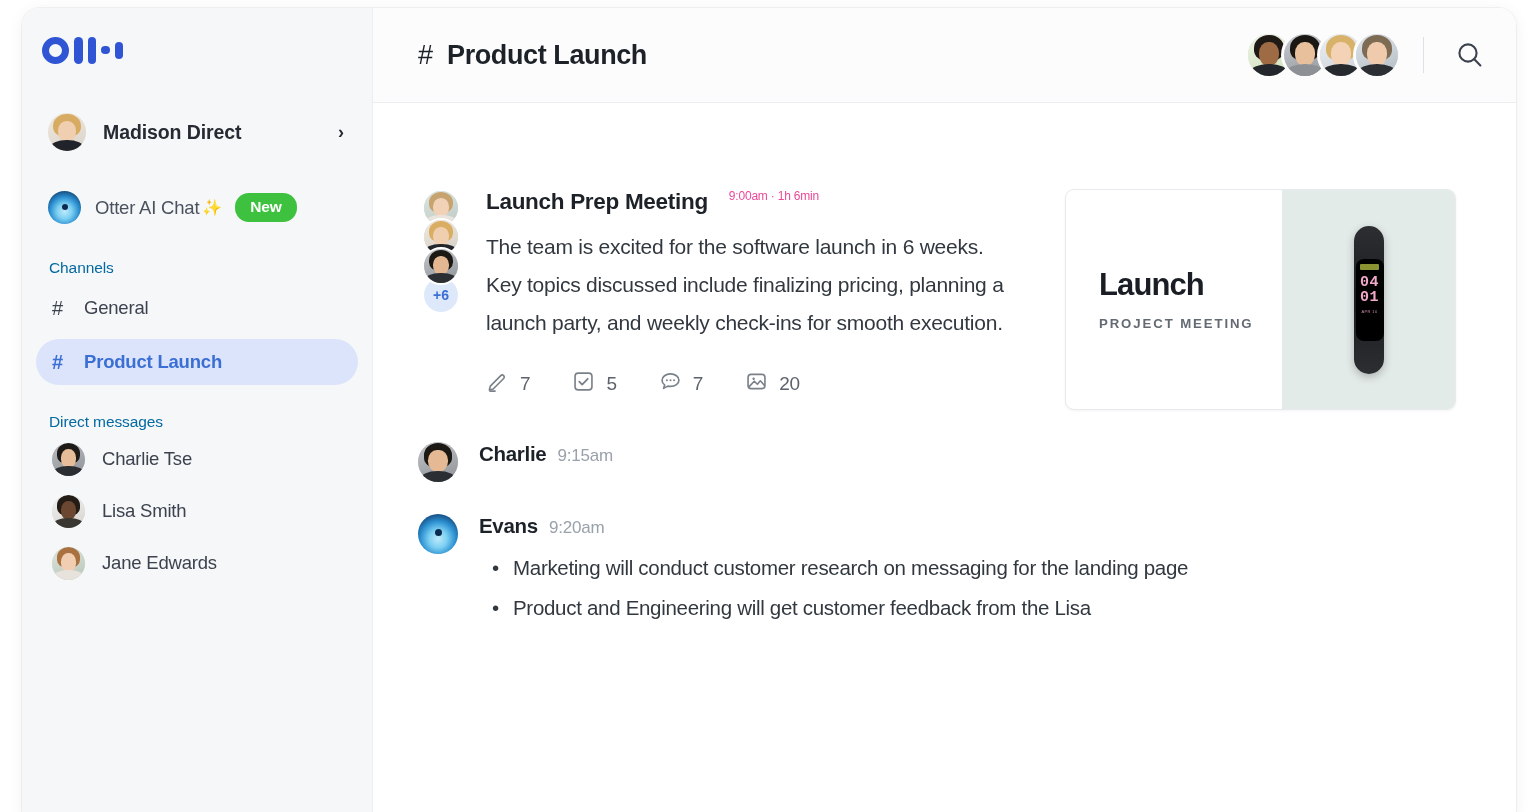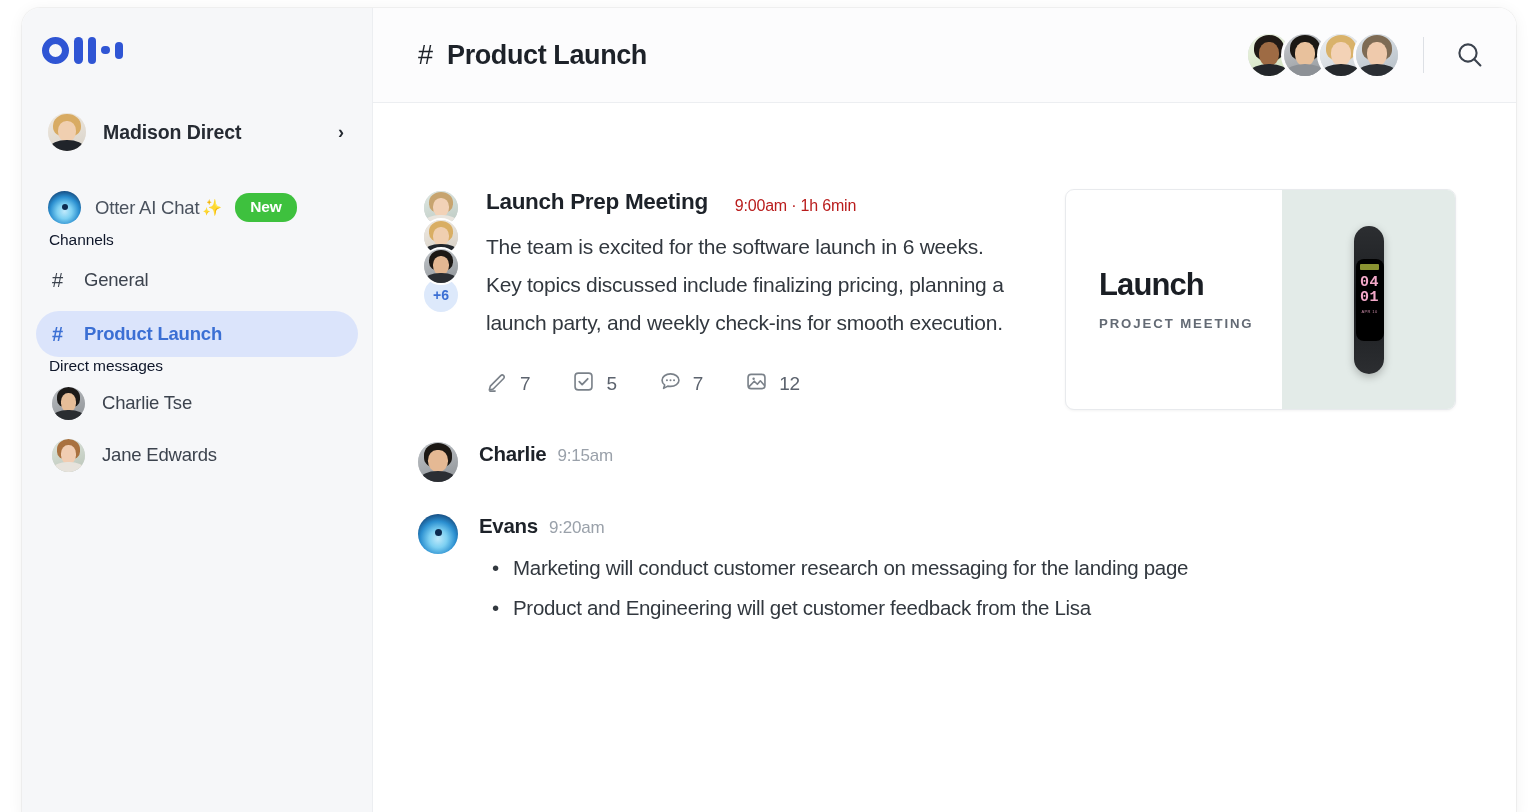--- a/index.html
+++ b/index.html
@@ -67,22 +67,22 @@
   }
   .otter-row .olbl { font-size: 18.5px; color: #4a525e; margin-left: 14px; letter-spacing: -0.2px; }
   .spark { margin-left: 3px; font-size: 16px; }
   .badge-new {
     margin-left: 13px; background: #3ec13e; color: #fff;
     font-size: 15.5px; font-weight: 700;
     padding: 5px 15px 6px; border-radius: 14px; letter-spacing: -0.2px;
   }
 
   .sec-label {
-    font-size: 15.5px; color: #0f172a;
-    padding: 0 0 0 27px; letter-spacing: -0.1px;
+    font-size: 15.5px; color: #0369a1;
+    padding: 0 0 0 27px; margin-top: 28px; letter-spacing: -0.1px;
   }
   .chan {
     display: flex; align-items: center;
     height: 46px; margin: 8px 14px 0 14px;
     padding: 0 16px; border-radius: 23px; cursor: pointer;
   }
   .chan .gl { width: 26px; flex: 0 0 26px; color: #3c434e; font-size: 20px; text-align: left; line-height: 1; }
   .chan .ct { font-size: 18.5px; color: #3c434e; margin-left: 6px; letter-spacing: -0.2px; }
   .chan.active { background: #dbe4fb; }
   .chan.active .gl, .chan.active .ct { color: #3b6fd4; font-weight: 600; }
@@ -127,23 +127,23 @@
   .meeting { display: flex; }
   .mstack { width: 46px; flex: 0 0 46px; display: flex; flex-direction: column; align-items: center; }
   .mstack .av { width: 38px; height: 38px; border-radius: 50%; border: 2.5px solid #fff; margin-top: -9px; }
   .mstack .av:first-child { margin-top: 0; }
   .mstack .more {
     width: 38px; height: 38px; border-radius: 50%; border: 2.5px solid #fff; margin-top: -9px;
     background: #dde9fb; color: #3b6fd4; font-size: 14px; font-weight: 700;
     display: flex; align-items: center; justify-content: center;
   }
   .mbody { flex: 1; min-width: 0; padding-left: 22px; }
-  .mhead { display: flex; align-items: flex-end; gap: 16px; }
+  .mhead { display: flex; align-items: flex-start; }
   .mtitle { font-size: 22.5px; font-weight: 700; color: #1d2229; letter-spacing: -0.3px; }
-  .mmeta { font-size: 16px; color: #b91c1c; margin-left: 11px; letter-spacing: -0.2px; }
+  .mmeta { font-size: 12px; color: #ec4899; margin-left: 21px; letter-spacing: -0.2px; }
   .mdesc {
     margin-top: 13px; font-size: 21px; line-height: 38px;
     color: #32383f; max-width: 556px; letter-spacing: -0.25px;
   }
   .stats { display: flex; align-items: center; margin-top: 28px; gap: 42px; }
   .stat { display: flex; align-items: center; gap: 11px; cursor: pointer; }
   .stat .n { font-size: 19px; color: #5c636e; letter-spacing: -0.2px; }
 
   .thumb {
     width: 391px; height: 221px; flex: 0 0 391px;
@@ -263,20 +263,29 @@
     <div class="dm">
       <div class="av face">
         <span class="bg" style="background:linear-gradient(160deg,#b9bcc0,#8f9397)"></span>
         <span class="hair" style="background:#1d1a18"></span>
         <span class="skin" style="background:#e6bd98"></span>
         <span class="body" style="background:#2a2d31"></span>
       </div>
       <span class="nm">Charlie Tse</span>
     </div>
 
+    <div class="dm">
+      <div class="av face">
+        <span class="bg" style="background:linear-gradient(160deg,#f2f1ef,#d6d4d0)"></span>
+        <span class="hair" style="background:#241c17"></span>
+        <span class="skin" style="background:#6b4630"></span>
+        <span class="body" style="background:#3a3632"></span>
+      </div>
+      <span class="nm">Lisa Smith</span>
+    </div>
 
     <div class="dm">
       <div class="av face">
         <span class="bg" style="background:linear-gradient(160deg,#dfe6dd,#b9c4b8)"></span>
         <span class="hair" style="background:#a9713f"></span>
         <span class="skin" style="background:#f1cdb2"></span>
         <span class="body" style="background:#e7e3dc"></span>
       </div>
       <span class="nm">Jane Edwards</span>
     </div>
@@ -388,21 +397,21 @@
               <span class="n">7</span>
             </div>
             <div class="stat">
               <span>
                 <svg width="23" height="23" viewBox="0 0 24 24" fill="none">
                   <rect x="3.2" y="4.6" width="17.6" height="14.8" rx="3.2" stroke="#7a8189" stroke-width="1.7"></rect>
                   <path d="M4.3 17.3l5.4-5.6 3.2 3.2 3.1-3.6 4.1 4.6" stroke="#7a8189" stroke-width="1.7" stroke-linecap="round" stroke-linejoin="round"></path>
                   <circle cx="9" cy="9.1" r="1.25" fill="#7a8189"></circle>
                 </svg>
               </span>
-              <span class="n">12</span>
+              <span class="n">20</span>
             </div>
           </div>
         </div>
 
         <div class="thumb">
           <div class="tleft">
             <div class="th1">Launch</div>
             <div class="th2">PROJECT MEETING</div>
           </div>
           <div class="tright">

